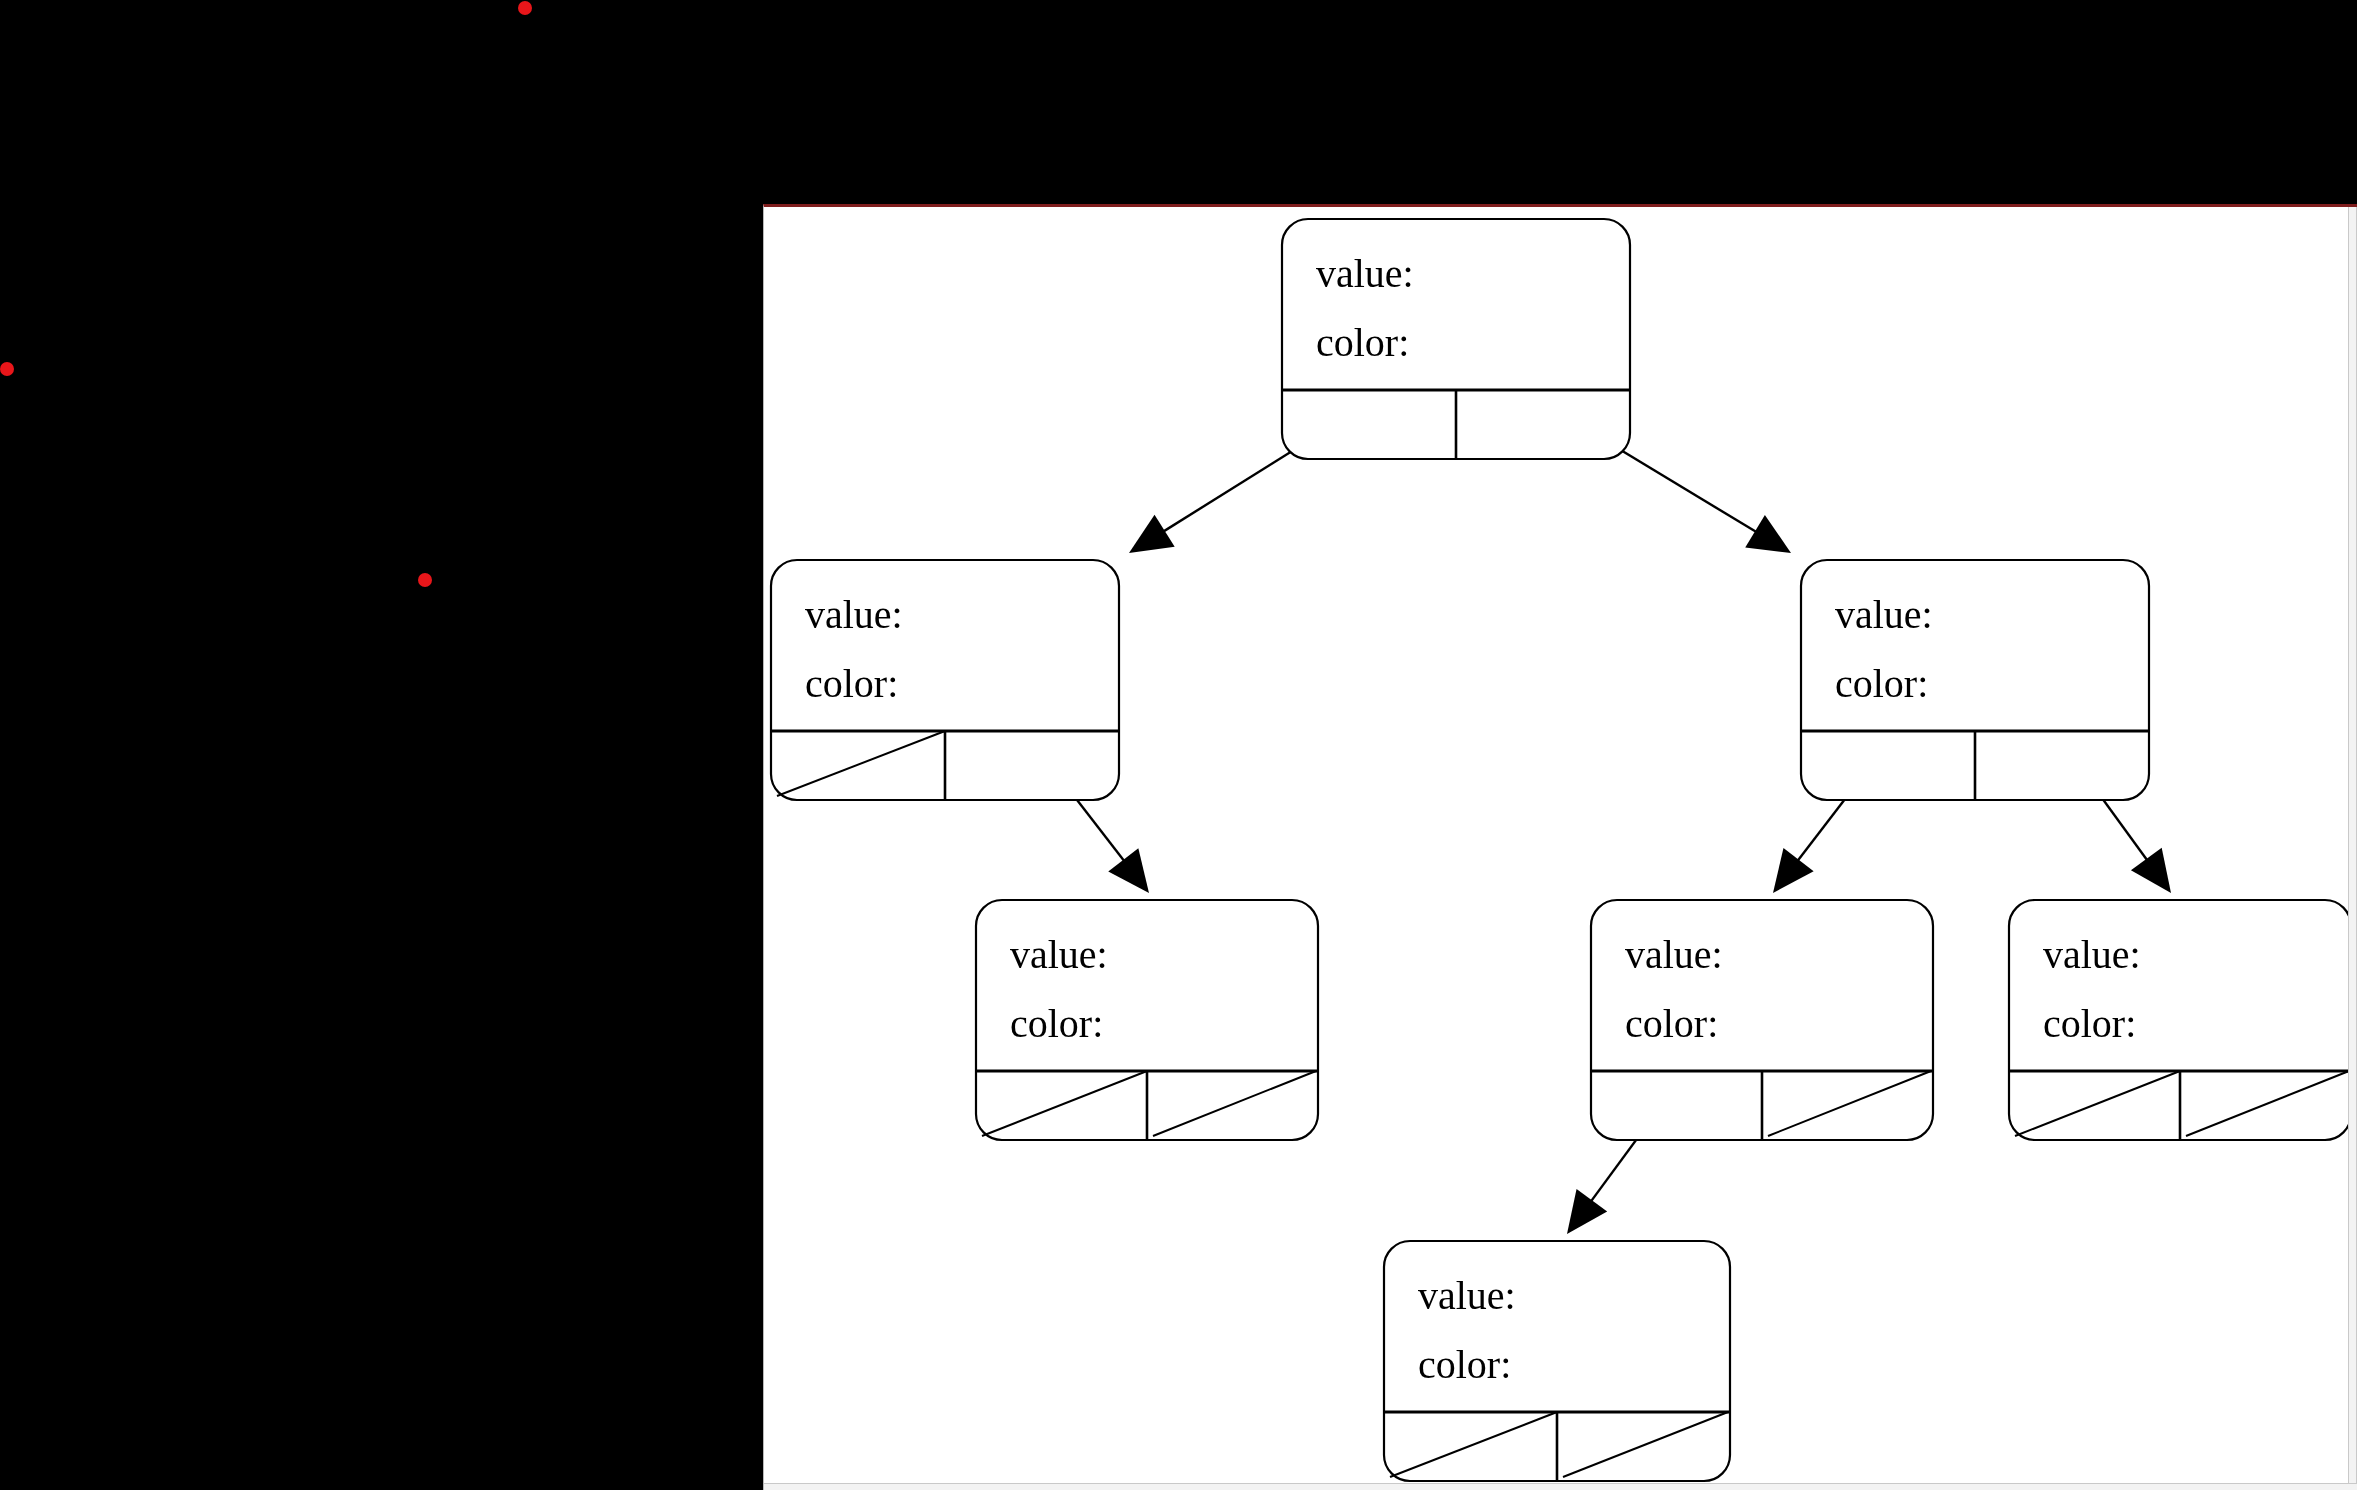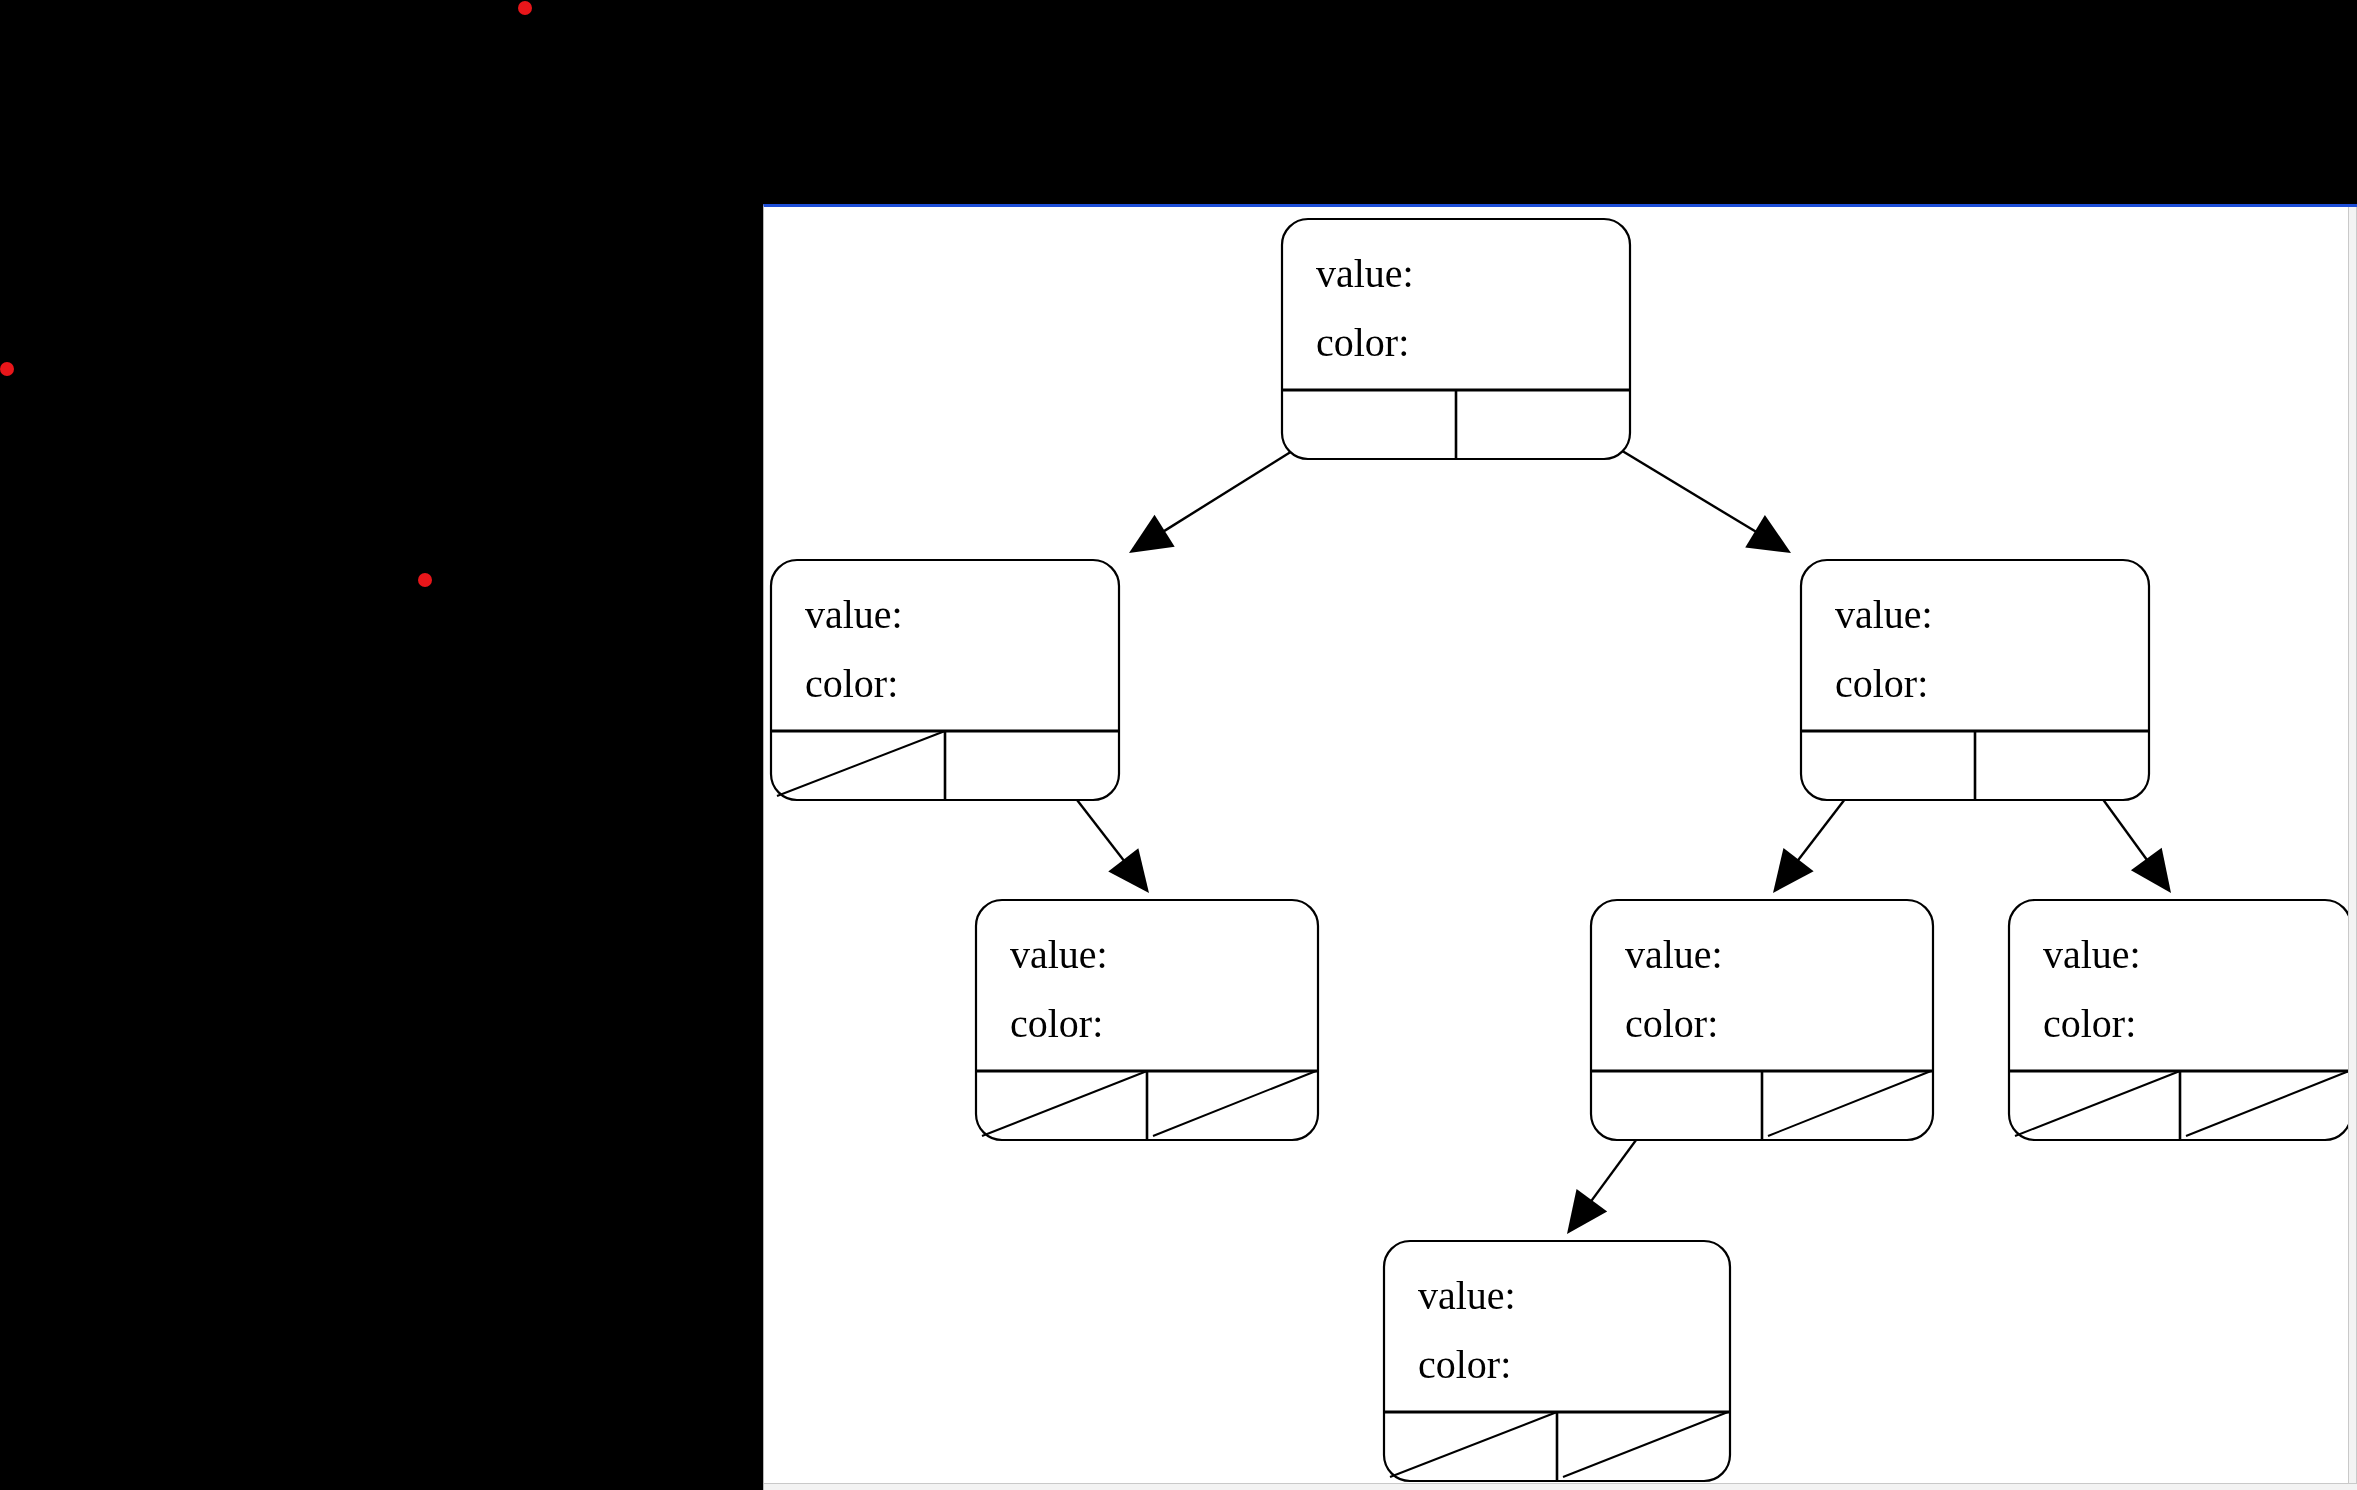--- a/index.html
+++ b/index.html
@@ -27,21 +27,21 @@
     position: absolute;
     background: #e8161a;
     border-radius: 50%;
     width: 15px;
     height: 15px;
   }
   .canvas-panel {
     position: absolute;
     background: #ffffff;
     box-sizing: border-box;
-    border-top: 3px solid #1d4ed8;
+    border-top: 3px solid #7f1d1d;
     border-left: 1px solid #b8b8b8;
     overflow: hidden;
   }
   .panel-scroll-edge {
     position: absolute;
     top: 0;
     bottom: 0;
     width: 7px;
     background: #f3f3f3;
     border-left: 1px solid #c9c9c9;

